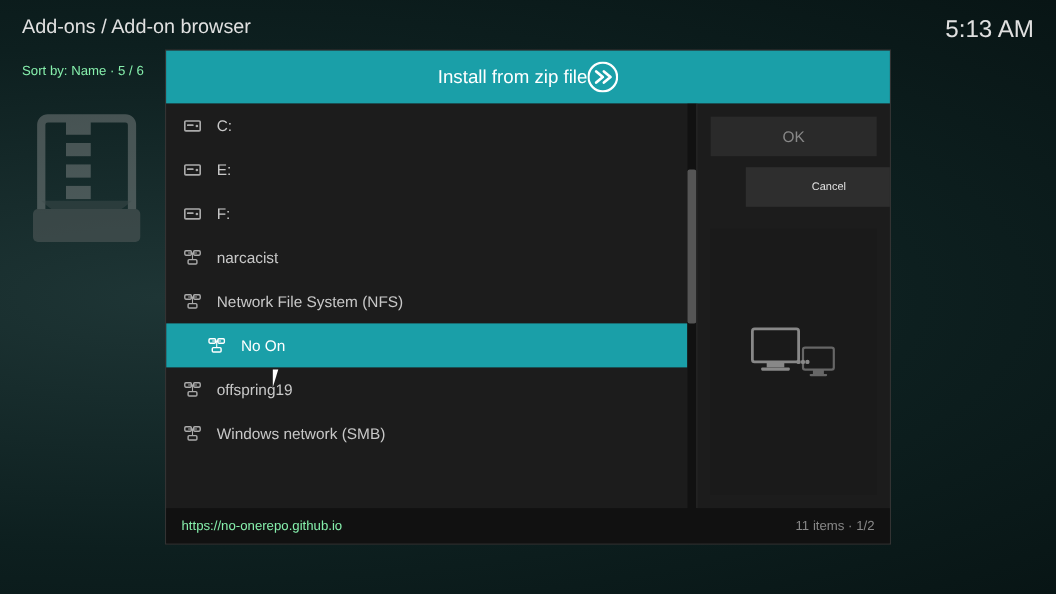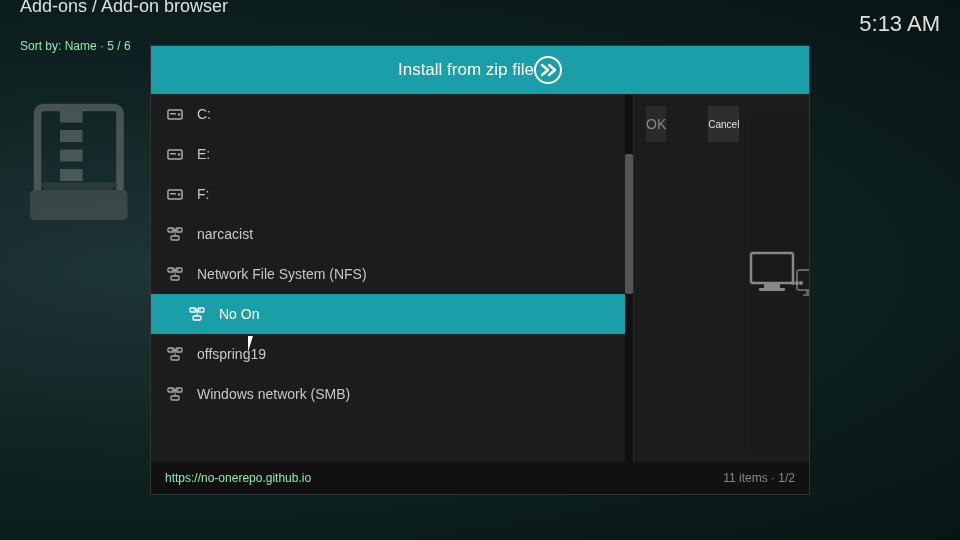--- a/index.html
+++ b/index.html
@@ -18,23 +18,22 @@
       inset: 0;
       background: radial-gradient(ellipse at 15% 50%, #1e3535 0%, #0d1f1f 60%, #081515 100%);
     }
 
     
     .top-bar {
       position: absolute;
       top: 0; left: 0; right: 0;
       height: 48px;
       display: flex;
-      align-items: center;
       justify-content: space-between;
-      padding: 0 20px;
+      padding: 14px 20px;
       z-index: 10;
     }
     .top-bar-title {
       color: #e0e0e0;
       font-size: 18px;
       font-weight: 300;
     }
     .top-bar-time {
       color: #e0e0e0;
       font-size: 22px;
@@ -159,21 +158,21 @@
       font-size: 13px;
     }
     .file-item.selected .file-icon {
       color: #fff;
     }
 
     
     .right-panel {
       width: 175px;
       display: flex;
-      flex-direction: row;
+      flex-direction: column;
       padding: 12px;
       gap: 10px;
       flex-shrink: 0;
     }
 
     .btn-ok {
       background: #2a2a2a;
       color: #888;
       border: none;
       height: 36px;

